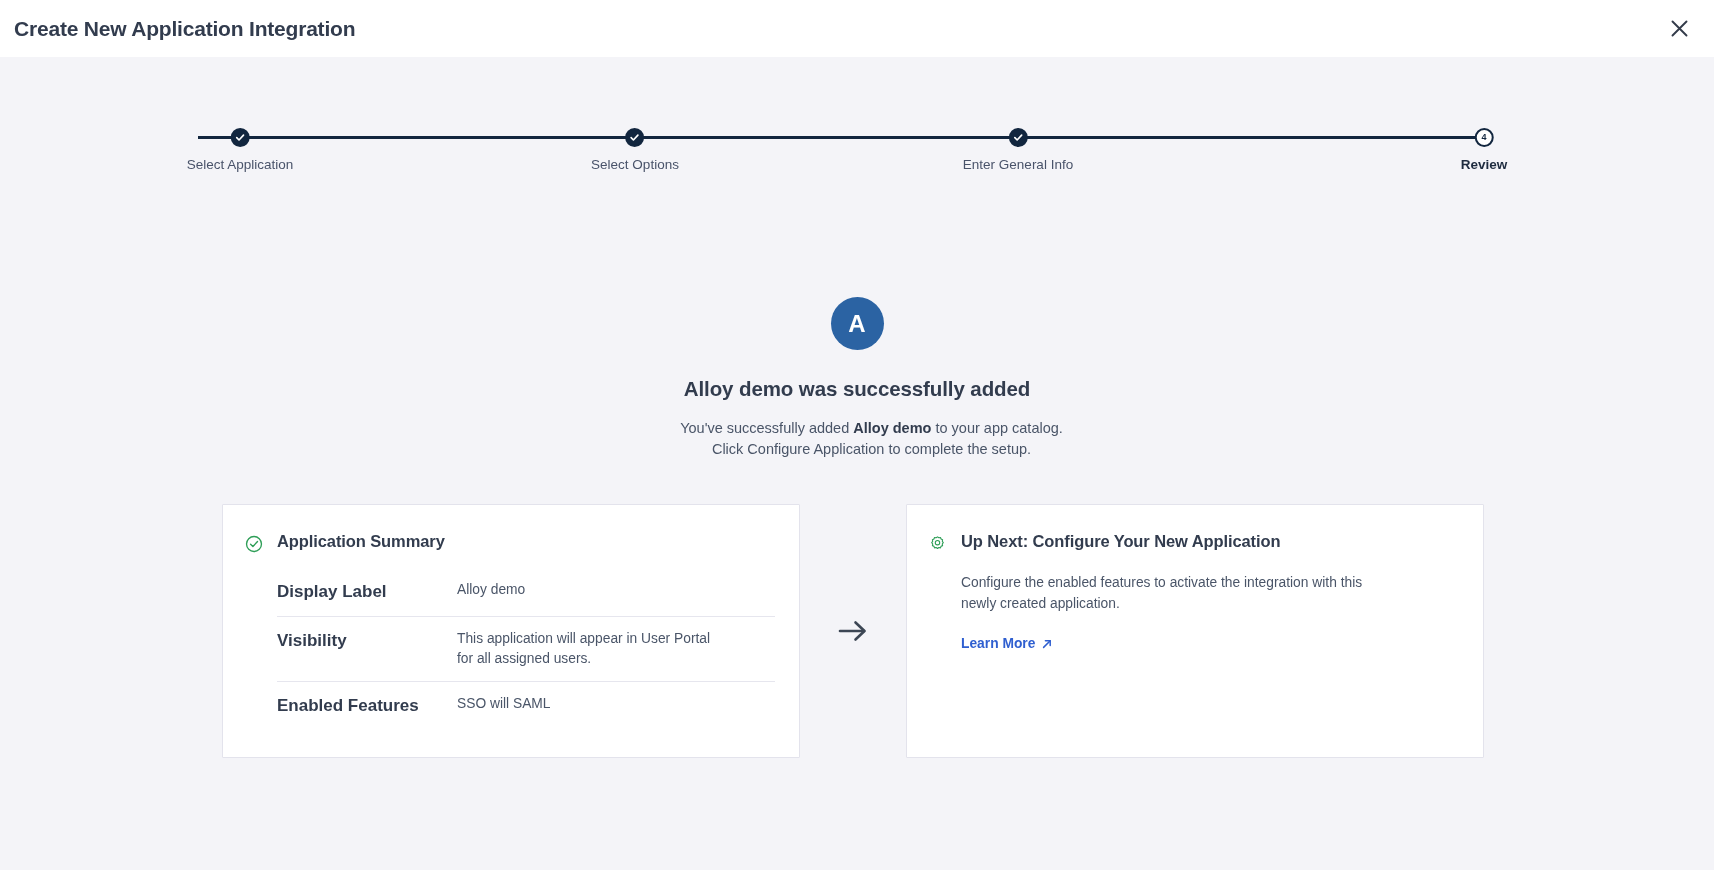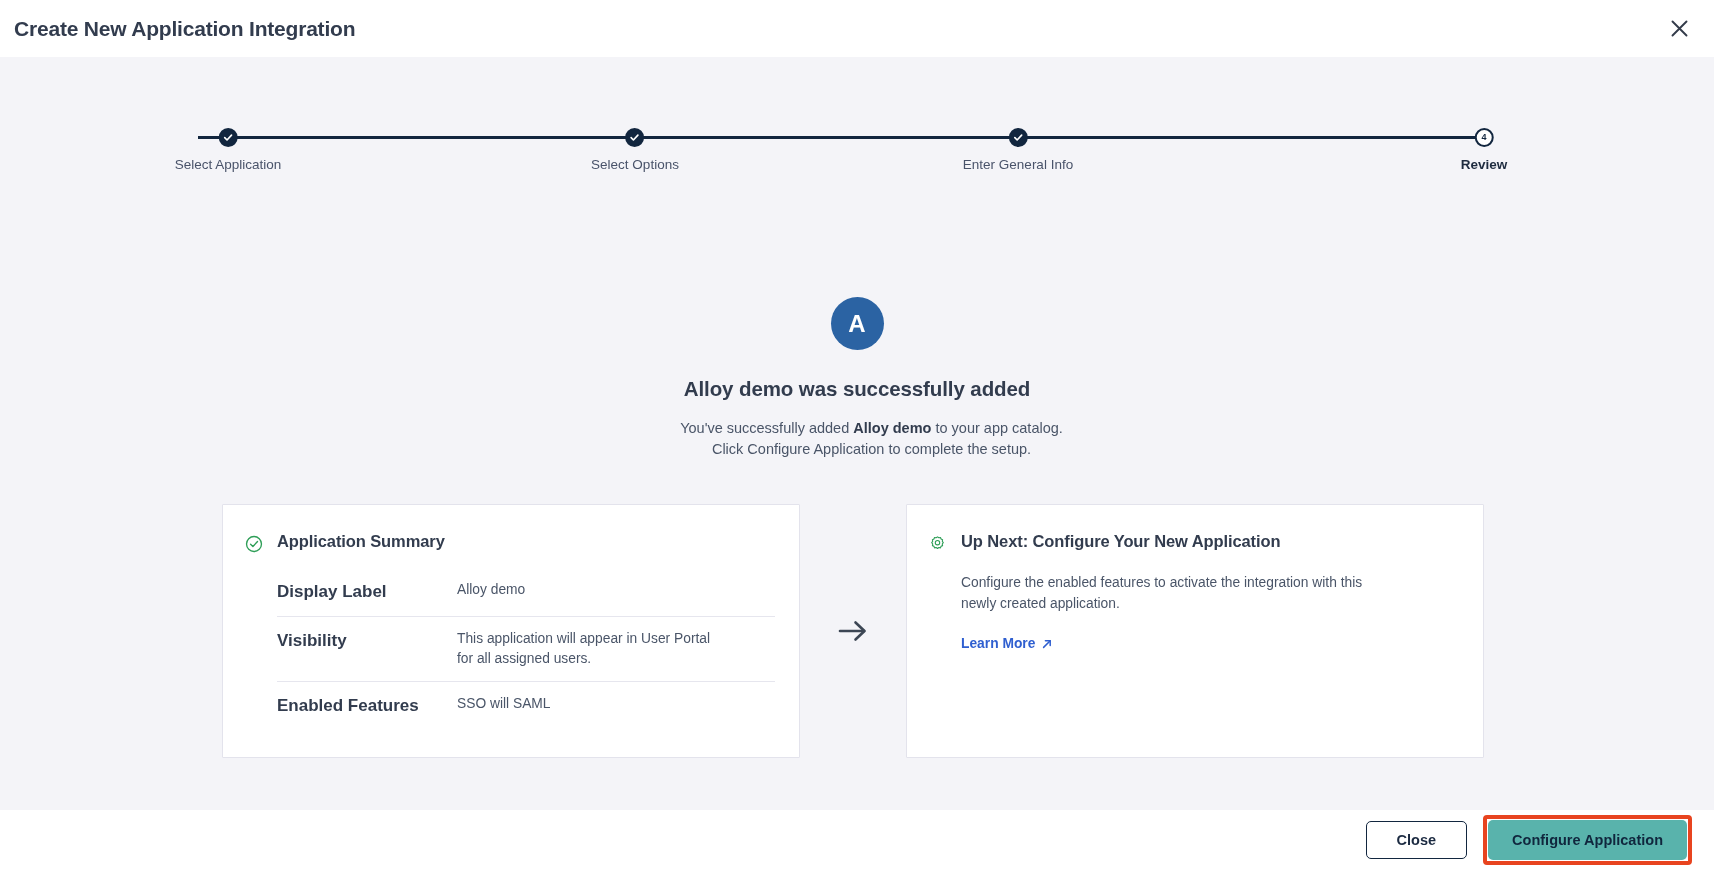--- a/index.html
+++ b/index.html
@@ -303,21 +303,21 @@
         <path d="M2.5 2.5 L16.5 16.5 M16.5 2.5 L2.5 16.5" stroke="#333b4a" stroke-width="1.9" stroke-linecap="round"></path>
       </svg>
     </button>
   </div>
 
   <div class="modal-body">
 
     <div class="stepper">
       <div class="stepper-track"></div>
 
-      <div class="step" style="left:40px;text-align:center;">
+      <div class="step" style="left:52px;text-align:center;">
         <div class="step-circle">
           <svg width="11" height="11" viewBox="0 0 12 12">
             <path d="M2.2 6.2 L4.7 8.7 L9.6 3.4" stroke="#ffffff" stroke-width="1.8" fill="none" stroke-linecap="round" stroke-linejoin="round"></path>
           </svg>
         </div>
         <div class="step-label">Select Application</div>
       </div>
 
       <div class="step" style="left:447px;">
         <div class="step-circle">
@@ -407,20 +407,14 @@
               <path d="M2.6 9.4 L9.2 2.8" stroke="#2f5fd0" stroke-width="1.5" stroke-linecap="round"></path>
               <path d="M4.4 2.8 H9.2 V7.6" stroke="#2f5fd0" stroke-width="1.5" fill="none" stroke-linecap="round" stroke-linejoin="round"></path>
             </svg>
           </a>
         </div>
       </div>
 
     </div>
   </div>
 
-  <div class="modal-footer">
-    <button class="btn btn-secondary">Close</button>
-    <span class="highlight-wrap">
-      <button class="btn btn-primary">Configure Application</button>
-    </span>
-  </div>
 
 </div>
 
 </body></html>

